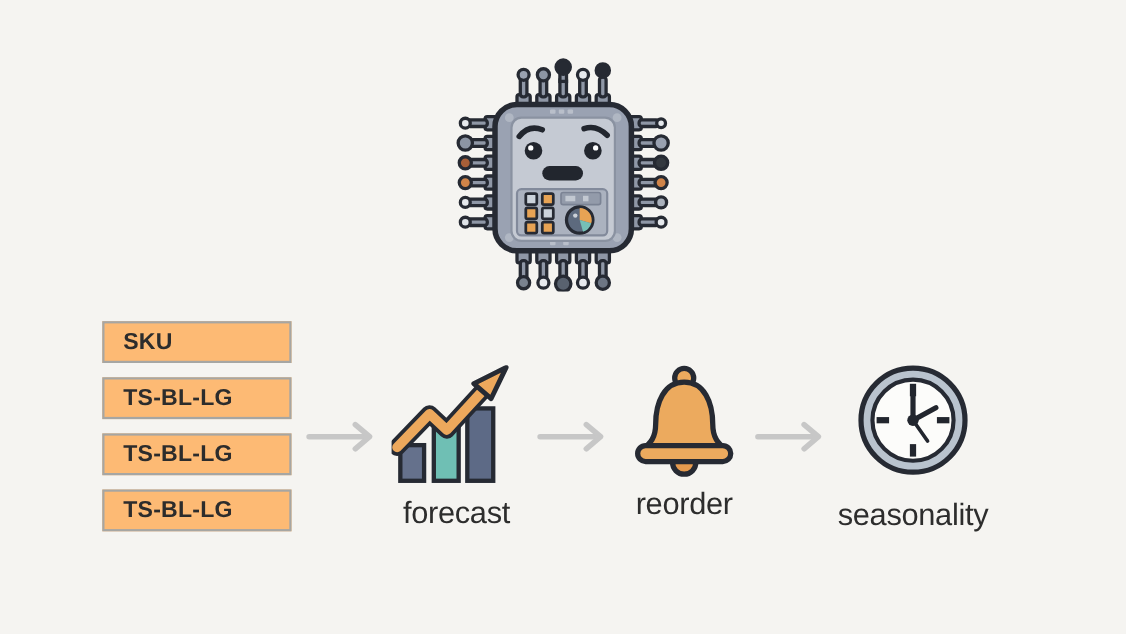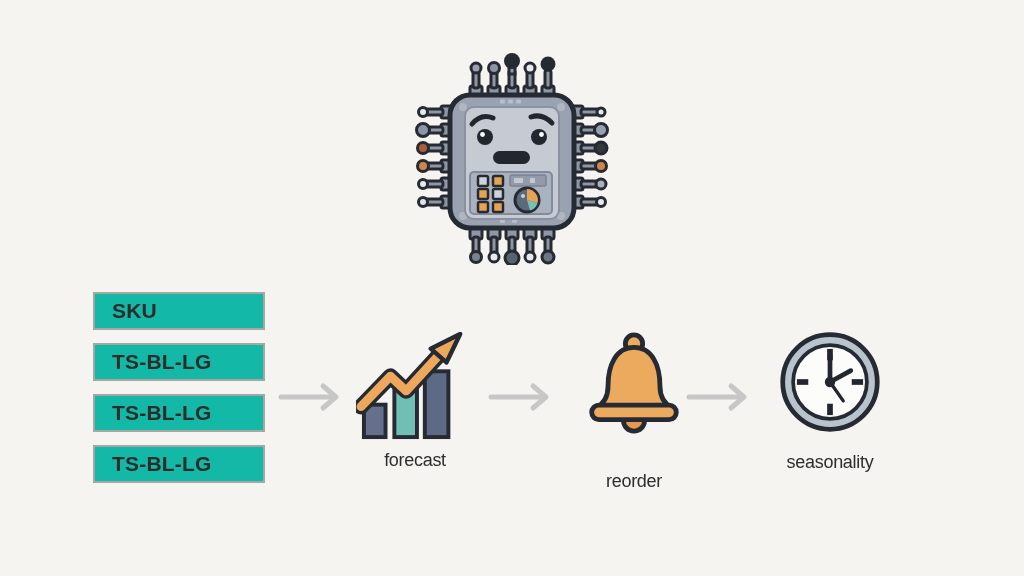--- a/index.html
+++ b/index.html
@@ -11,21 +11,21 @@
   }
   .canvas{position:absolute;inset:0;width:1024px;height:576px;}
 
   
   .chip{position:absolute;left:412px;top:50px;width:200px;height:215px;}
 
   
   .sku-list{position:absolute;left:93px;top:292px;width:172px;height:192px;}
   .sku-box{
     position:absolute;left:0;width:168px;height:34px;
-    background:#14b8a6;border:2px solid #a6a6a3;
+    background:#fdba74;border:2px solid #a6a6a3;
     display:flex;align-items:center;
     box-sizing:content-box;
   }
   .sku-box span{
     padding-left:17px;
     font-size:21px;font-weight:bold;letter-spacing:.2px;color:#2c2c2c;
   }
   .sku-box.r0{top:0;}
   .sku-box.r1{top:51px;}
   .sku-box.r2{top:102px;}
@@ -33,26 +33,26 @@
 
   
   .flow-arrow{position:absolute;width:72px;height:30px;}
   .arrow1{left:278px;top:382px;}
   .arrow2{left:488px;top:382px;}
   .arrow3{left:686px;top:382px;}
 
   
   .step{position:absolute;display:flex;flex-direction:column;align-items:center;}
   .step-forecast{left:348px;top:332px;width:134px;}
-  .step-reorder{left:567px;top:328px;width:134px;gap:29px;}
+  .step-reorder{left:555px;top:328px;width:134px;}
   .step-seasonality{left:748px;top:330px;width:164px;gap:12px;}
   .step-icon{display:block;}
   .step-label{
     margin-top:8px;
-    font-size:18px;color:#2d2d2d;font-weight:500;letter-spacing:-0.3px;
+    font-size:28px;color:#2d2d2d;font-weight:500;letter-spacing:-0.3px;
     text-align:center;white-space:nowrap;
   }
   .step-reorder .step-label{margin-top:2px;}
   .step-seasonality .step-label{margin-top:6px;}
 </style>
 </head>
 <body>
 
 <div class="canvas">
 

